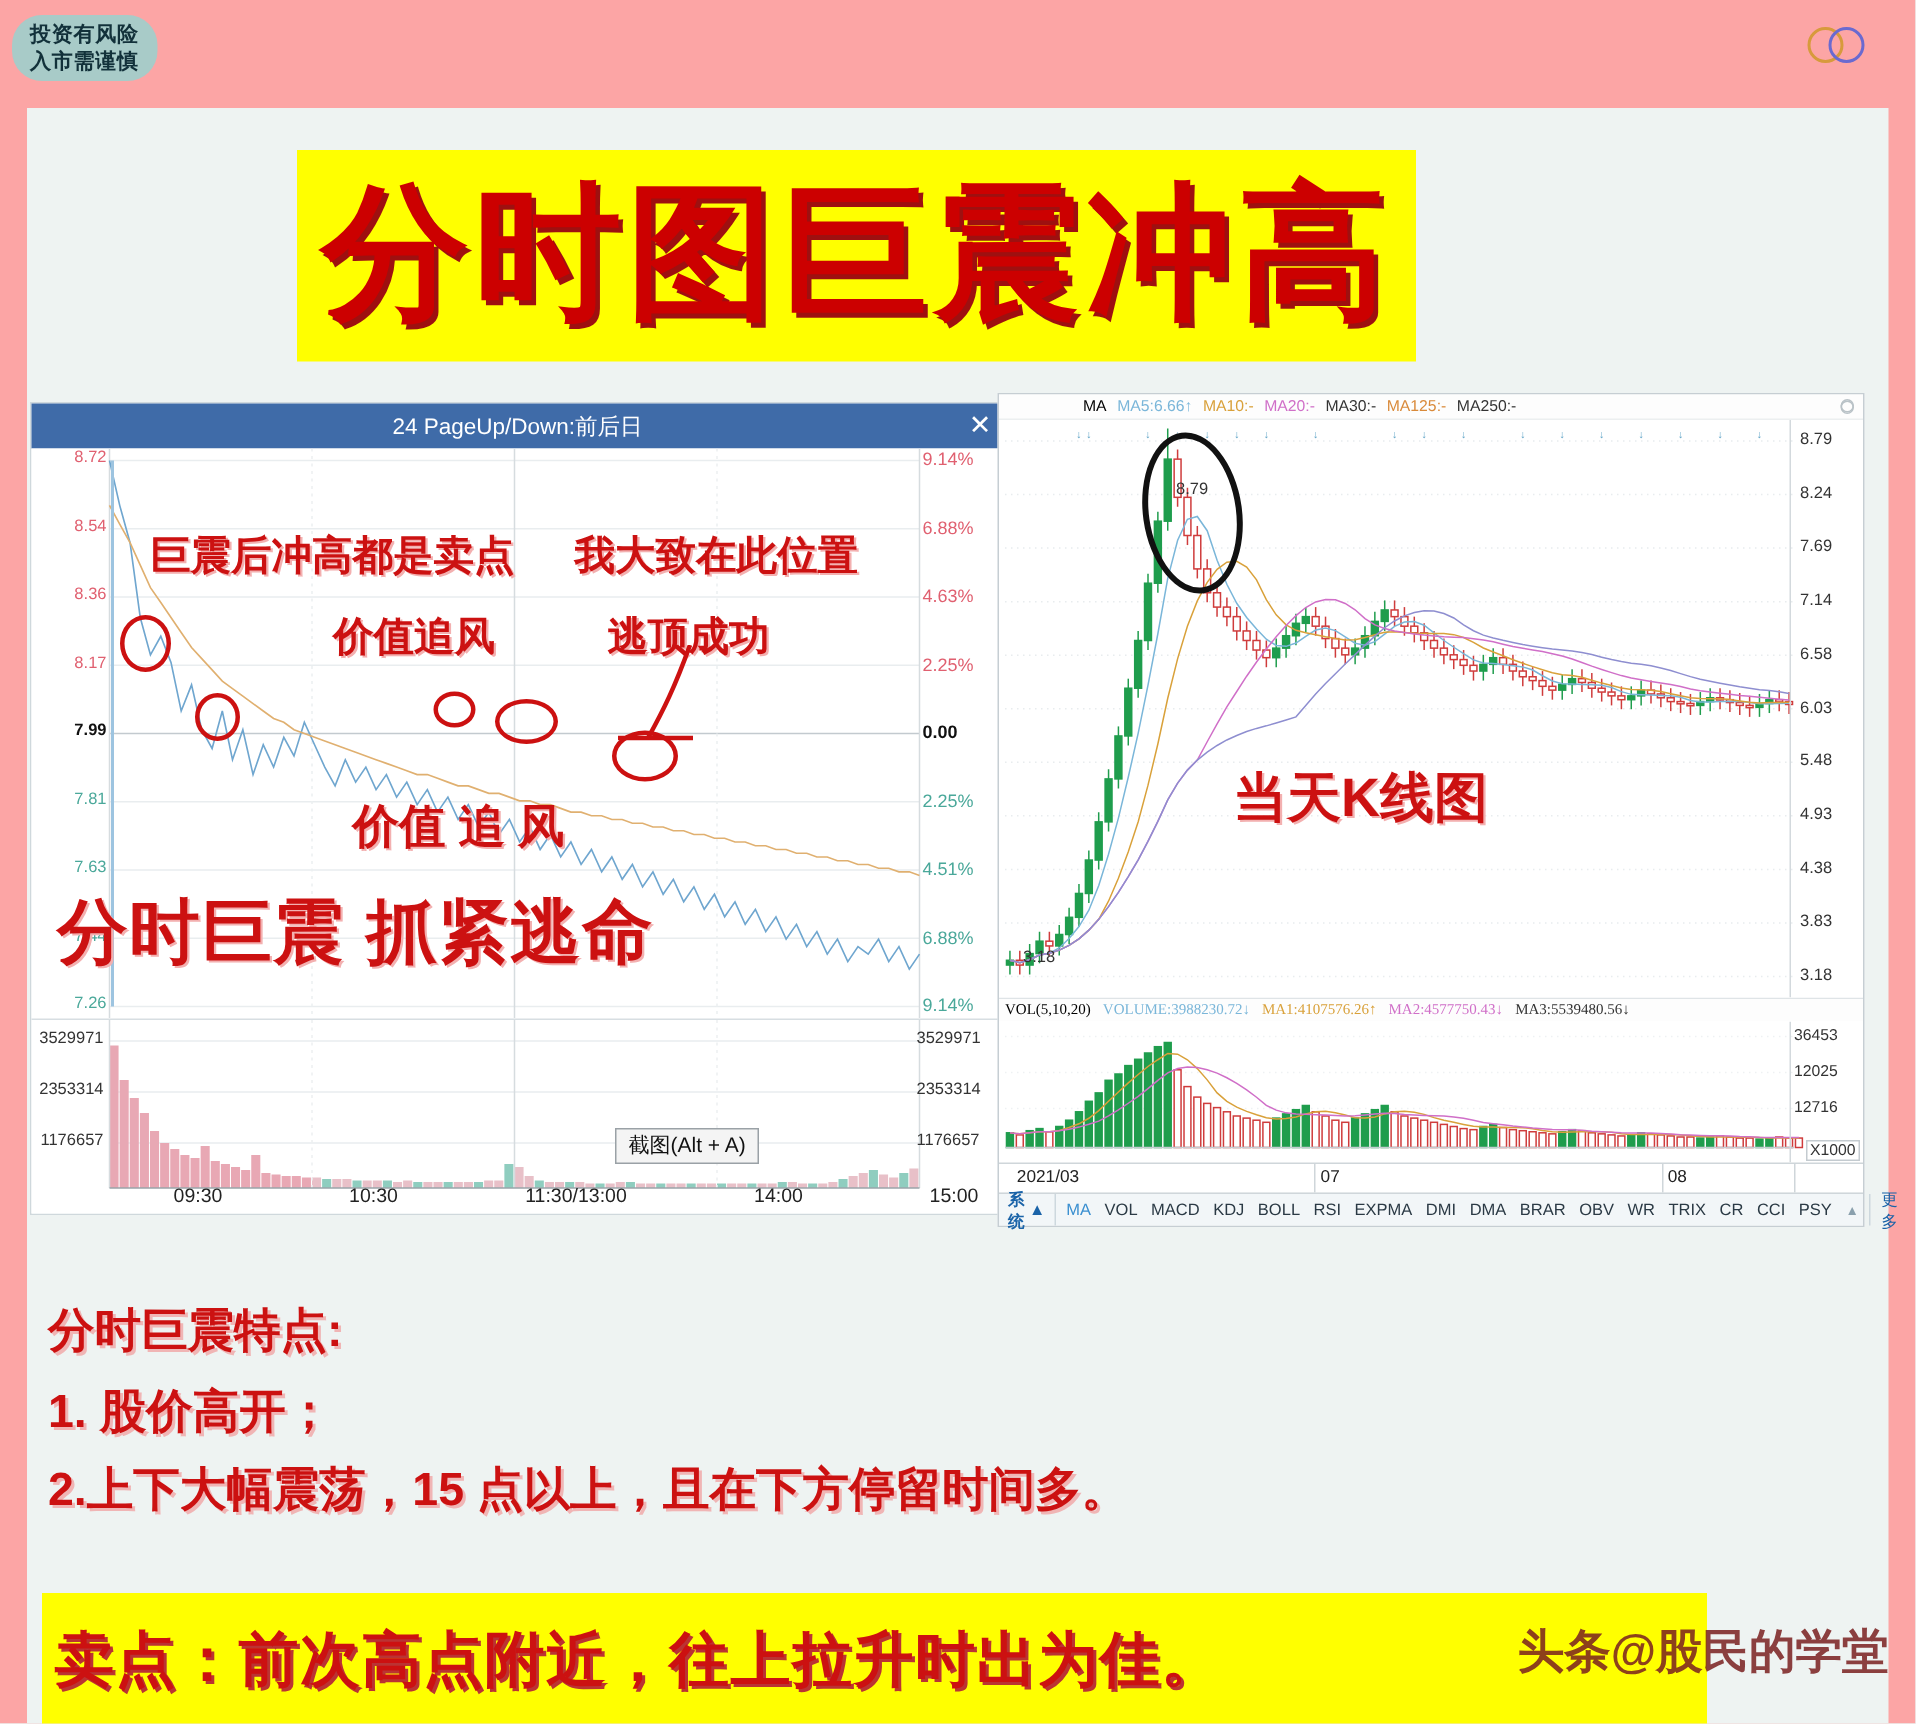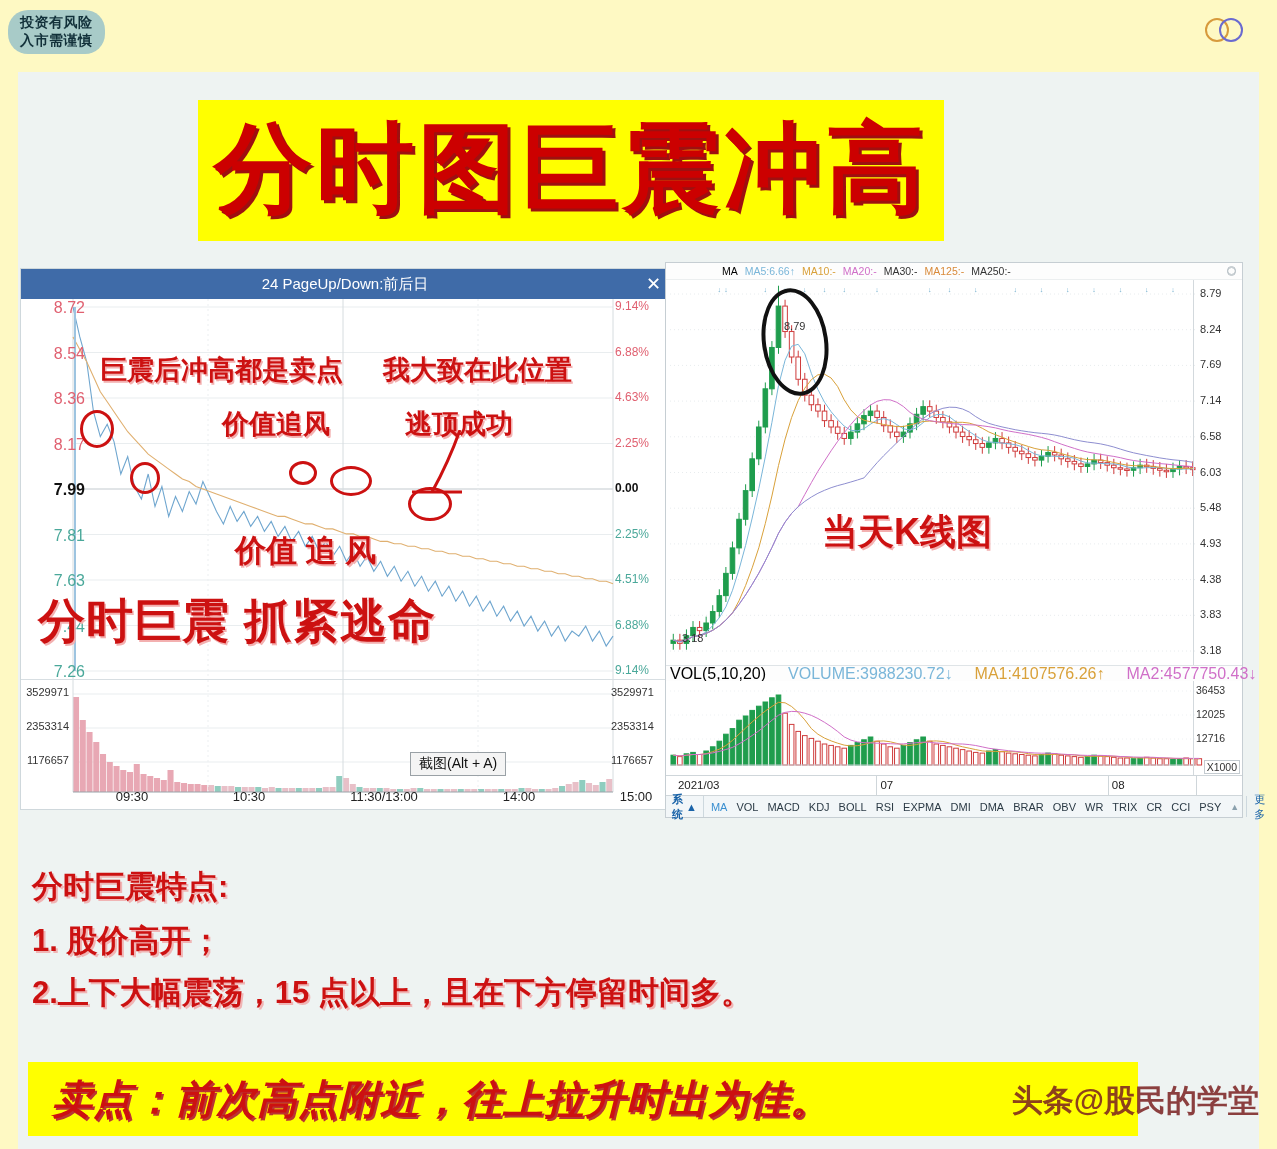--- a/index.html
+++ b/index.html
@@ -2,21 +2,21 @@
 <html><head>
 <meta charset="utf-8">
 <style>
   * { box-sizing: border-box; margin: 0; padding: 0; }
   html, body {
     width: 1277px; height: 1149px;
     background: #eef3f2;
     font-family: "Liberation Sans", "DejaVu Sans", sans-serif;
     overflow: hidden;
   }
-  .page { position: relative; width: 1277px; height: 1149px; background: #fef9c3; }
+  .page { position: relative; width: 1277px; height: 1149px; background: #fca5a5; }
 
   
   .badge {
     position: absolute; left: 8px; top: 10px;
     background: #a8cbc8; color: #12313a;
     border-radius: 20px; padding: 4px 12px 5px 12px;
     font-size: 14px; font-weight: bold; line-height: 1.25;
     letter-spacing: .5px;
   }
   
@@ -46,21 +46,21 @@
   .chartL { position: absolute; left: 20px; top: 268px; width: 650px; height: 542px; background: #ffffff; border: 1px solid #cfd8dc; }
   .chartL .tbar {
     position: relative; height: 30px; background: #3f6ba8;
     display: flex; align-items: center; justify-content: center;
     color: #fff; font-size: 15px;
   }
   .chartL .tbar .close { position: absolute; right: 8px; top: 4px; font-size: 18px; font-weight: bold; color: #fff; cursor: pointer; }
   .chartL .plot { position: relative; height: 380px; background: #fff; overflow: hidden; }
   .chartL .volpanel { position: relative; height: 130px; background: #fff; border-top: 1px solid #d7dee2; overflow: hidden; }
 
-  .axisL { position: absolute; left: 18px; width: 46px; text-align: right; font-size: 16px; }
+  .axisL { position: absolute; left: 4px; width: 46px; text-align: right; font-size: 11px; }
   .axisR { position: absolute; right: 2px; width: 52px; text-align: left; font-size: 12px; }
   .ax-up { color: #e06070; }
   .ax-dn { color: #4aa89a; }
   .ax-zero { color: #111; font-weight: bold; }
 
   .timeax { position: absolute; left: 0; right: 0; bottom: 2px; height: 18px; font-size: 13px; color: #222; margin-left: 41px; }
   .timeax span { position: absolute; transform: translateX(-50%); }
 
   .tooltip {
     position: absolute; left: 410px; top: 752px;
@@ -69,21 +69,21 @@
   }
 
   
   .redtxt { position: absolute; color: #cc1111; font-weight: bold; text-shadow: 1.5px 1.5px 0 #f3b0b0; white-space: nowrap; }
   .circ { position: absolute; border: 3px solid #cc1111; border-radius: 50%; }
 
   
   .chartR { position: absolute; left: 665px; top: 262px; width: 578px; height: 556px; background: #fff; border: 1px solid #c6ced3; }
   .chartR .mahdr { height: 17px; background: #fdfdfd; font-size: 10.5px; display: flex; align-items: center; gap: 7px; padding-left: 56px; border-bottom: 1px solid #eceff0; white-space: nowrap; }
   .chartR .kplot { position: relative; height: 385px; overflow: hidden; background: #fff; }
-  .chartR .vhdr { height: 16px; background: #fdfdfd; font-size: 16px; display: flex; align-items: center; gap: 22px; padding-left: 4px; border-top: 1px solid #dfe4e7; white-space: nowrap; }
+  .chartR .vhdr { height: 16px; background: #fdfdfd; font-size: 10px; display: flex; align-items: center; gap: 8px; padding-left: 4px; border-top: 1px solid #dfe4e7; white-space: nowrap; font-family: Liberation Serif, serif; }
   .chartR .vplot { position: relative; height: 94px; overflow: hidden; background: #fff; }
   .chartR .dateax { height: 20px; border-top: 1px solid #cfd6da; position: relative; font-size: 11.5px; color: #222; }
   .chartR .dateax span { position: absolute; top: 3px; }
   .chartR .dateax .sep { position: absolute; top: 0; bottom: 0; border-left: 1px solid #cfd6da; }
   .chartR .toolbar { height: 22px; background: #f2f6f8; border-top: 1px solid #cfd6da; display: flex; align-items: center; font-size: 11px; color: #2b3a45; }
   .chartR .toolbar .sysbtn { color: #1a63a8; font-weight: bold; padding: 0 6px; border-right: 1px solid #cdd8de; height: 100%; display: flex; align-items: center; gap: 3px; }
   .chartR .toolbar .items { display: flex; align-items: center; gap: 9px; padding: 0 7px; flex: 1; }
   .chartR .toolbar .items .on { color: #3a8fd0; }
   .chartR .toolbar .more { color: #1a63a8; padding: 0 7px; border-left: 1px solid #cdd8de; height: 100%; display: flex; align-items: center; }
   .raxis { position: absolute; right: 2px; width: 40px; font-size: 11px; color: #333; }
@@ -91,22 +91,22 @@
   .xk { position: absolute; right: 2px; bottom: 1px; font-size: 10.5px; color: #333; border: 1px solid #c4cbd0; padding: 0 2px; background: #fff; }
   .rightsep { position: absolute; top: 0; bottom: 0; right: 48px; border-left: 1px solid #d3d9dd; }
   .gear { position: absolute; right: 54px; top: 2px; width: 9px; height: 9px; border: 1.3px solid #b9c2c7; border-radius: 50%; }
 
   
   .blackcirc { position: absolute; border: 4px solid #111; border-radius: 50%; transform: rotate(-8deg); }
 
   
   .btxt { position: absolute; color: #cc1111; font-weight: bold; text-shadow: 2px 2px 0 #f0b5b5; white-space: nowrap; }
   .bottomband {
-    position: absolute; left: 28px; top: 1062px; width: 1110px; height: 74px;
-    background: #ffff00; display: flex; align-items: center; padding-left: 24px; font-style: italic;
+    position: absolute; left: 28px; top: 1062px; width: 1110px; height: 88px;
+    background: #ffff00; display: flex; align-items: center; padding-left: 8px;
   }
   .bottomband .bline { color: #cc1111; font-weight: bold; font-size: 40px; letter-spacing: 1px; text-shadow: 2px 2px 0 #b33; white-space: nowrap; }
   .watermark {
     position: absolute; right: 18px; top: 1080px;
     color: #7a2020; font-size: 31px; font-weight: bold; opacity: .85; white-space: nowrap;
   }
 </style>
 </head>
 <body>
 

